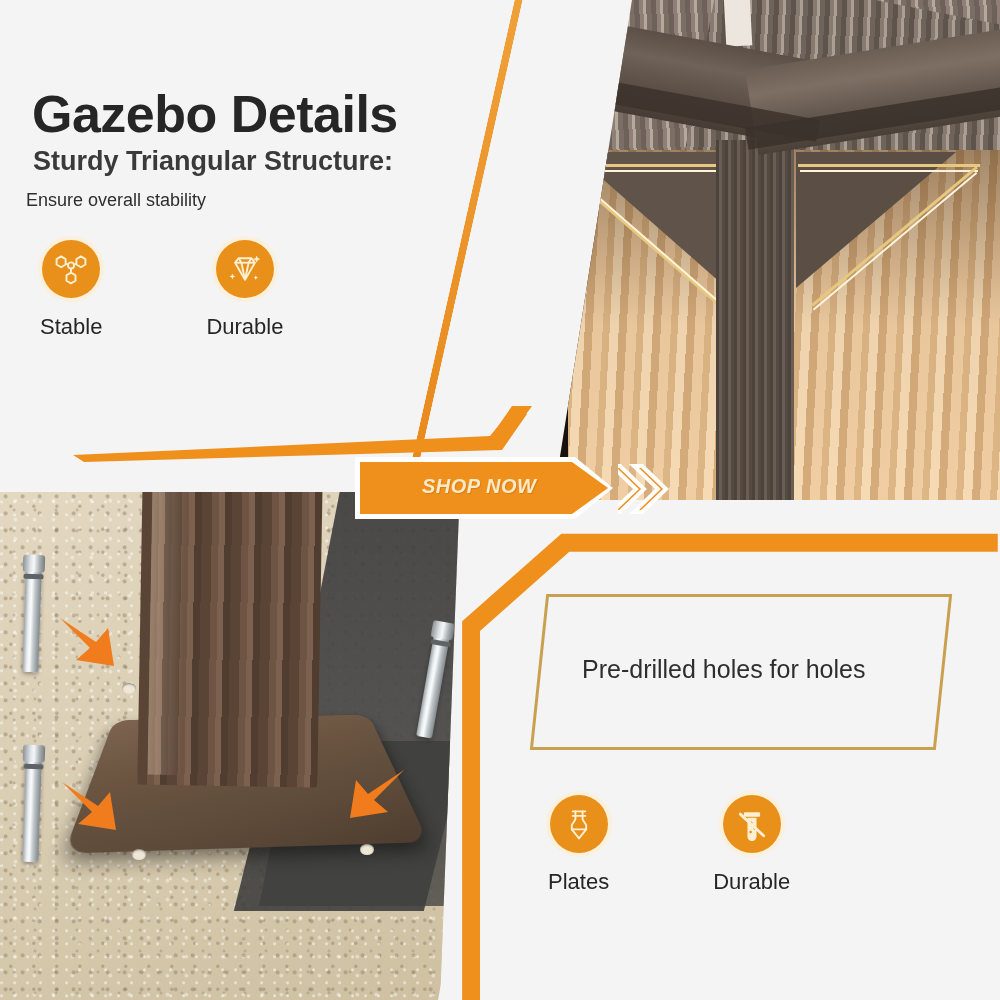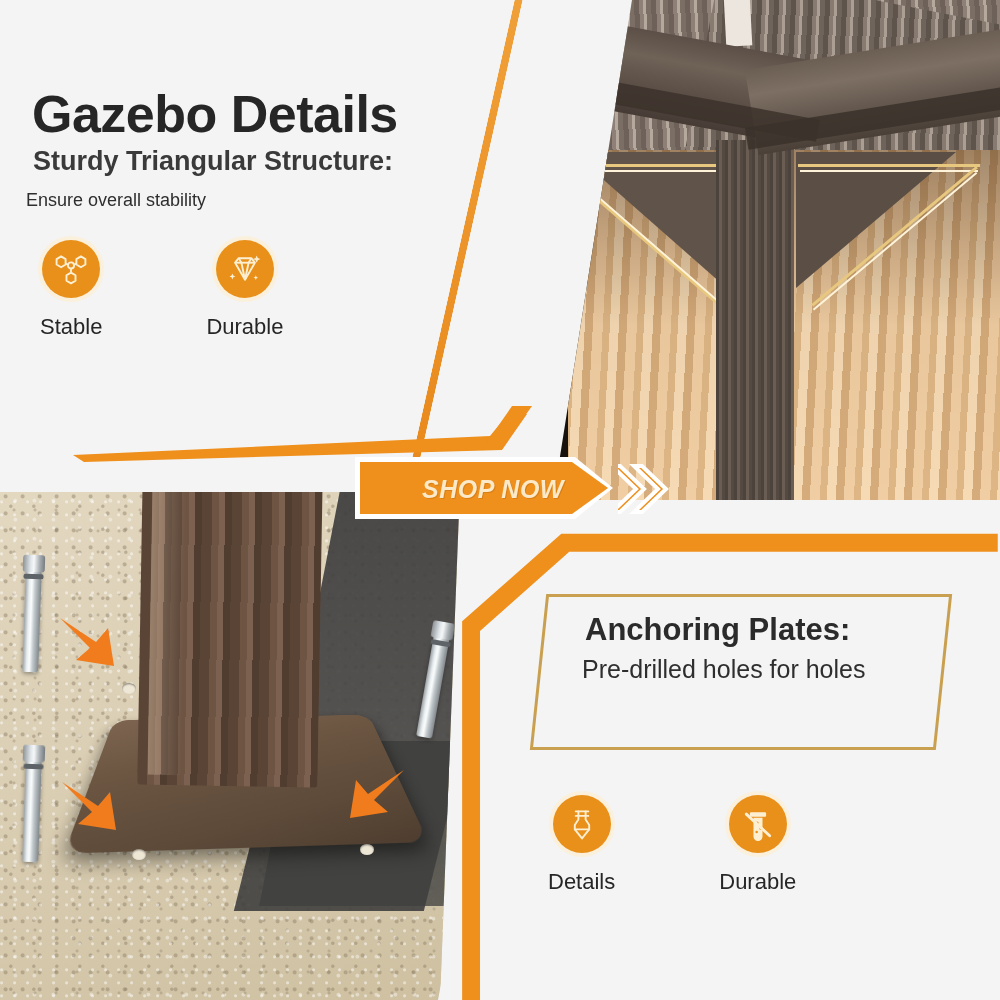--- a/index.html
+++ b/index.html
@@ -232,21 +232,21 @@
     filter:drop-shadow(0 0 0 #fff);
     box-shadow:0 0 0 4px #ffffff;
   }
   .shop-btn-outline{
     position:absolute;left:-5px;top:-5px;width:258px;height:62px;
     background:#ffffff;
     clip-path:polygon(0 0,220px 0,258px 31px,220px 62px,0 62px);
   }
   .shop-txt{
     position:absolute;left:62px;top:13px;
-    font-size:25px;font-weight:bold;font-style:italic;
+    font-size:20px;font-weight:bold;font-style:italic;
     color:#fbe9c8;letter-spacing:.5px;
     text-shadow:1px 1px 0 rgba(150,80,0,.25);
     white-space:nowrap;
   }
   .shop-chev{
     position:absolute;left:258px;top:2px;width:56px;height:50px;
   }
 
   
   .panel-right{
@@ -406,36 +406,35 @@
   <div class="panel-right"></div>
 
   <svg class="pr-accent" width="560" height="490" viewBox="0 0 560 490">
     <path d="M16 106 L116 18 L556 18 L556 36 L124 36 L34 116 L34 490 L16 490 Z" fill="#EF8F1C"></path>
   </svg>
 
   <div style="position:absolute;left:446px;top:516px;width:556px;height:486px;pointer-events:none;">
     <div class="para-box"></div>
   </div>
 
-  <div class="pr-title" style="position:absolute;left:585px;top:612px;">Anchoring Plates:</div>
   <div class="pr-l1" style="position:absolute;left:582px;top:655px;">Pre-drilled holes for holes</div>
 
   <div class="feat-row" style="left:548px;top:795px;gap:104px;">
     <div class="feat">
       <div class="feat-ico">
         <svg width="36" height="36" viewBox="0 0 40 40">
           <g fill="none" stroke="#FDEFD2" stroke-width="2.1" stroke-linejoin="round" stroke-linecap="round">
             <path d="M13 6 L27 6"></path>
             <path d="M16 6 L16 15 L12 21 L12 26 L20 36 L28 26 L28 21 L24 15 L24 6"></path>
             <path d="M12 26 L28 26"></path>
             <path d="M13 11 L27 11"></path>
           </g>
         </svg>
       </div>
-      <div class="feat-lbl">Details</div>
+      <div class="feat-lbl">Plates</div>
     </div>
     <div class="feat">
       <div class="feat-ico">
         <svg width="36" height="36" viewBox="0 0 40 40">
           <g fill="#FDEFD2">
             <rect x="11" y="7" width="18" height="5" rx="1.2"></rect>
             <path d="M15 13 L25 13 L25 34 a5 5 0 0 1 -10 0 Z"></path>
           </g>
           <g fill="#E8901A">
             <circle cx="19" cy="19" r="1.7"></circle>

